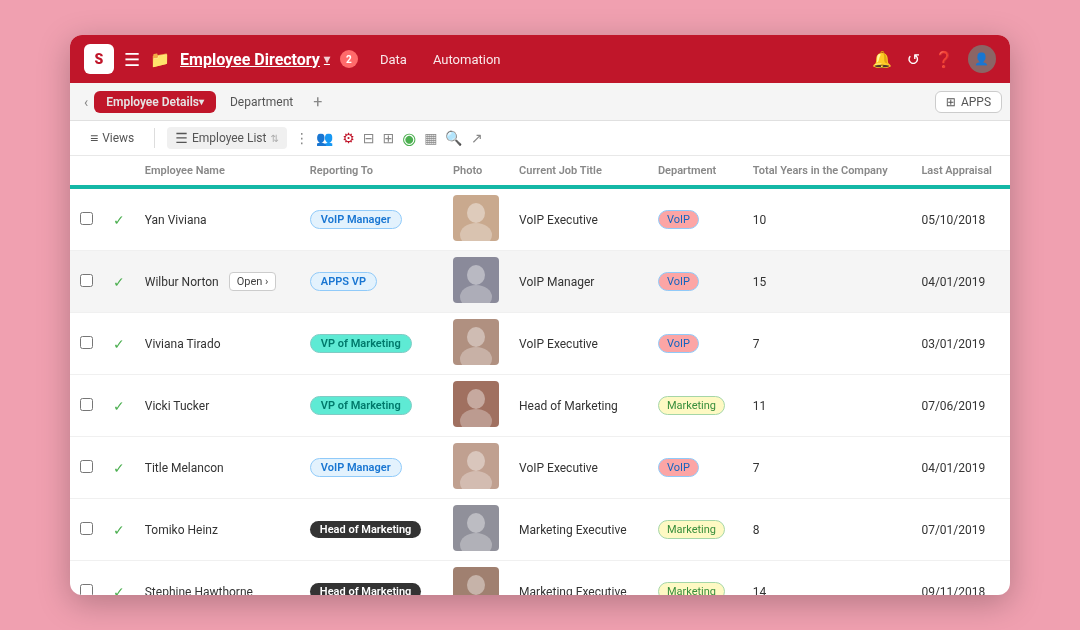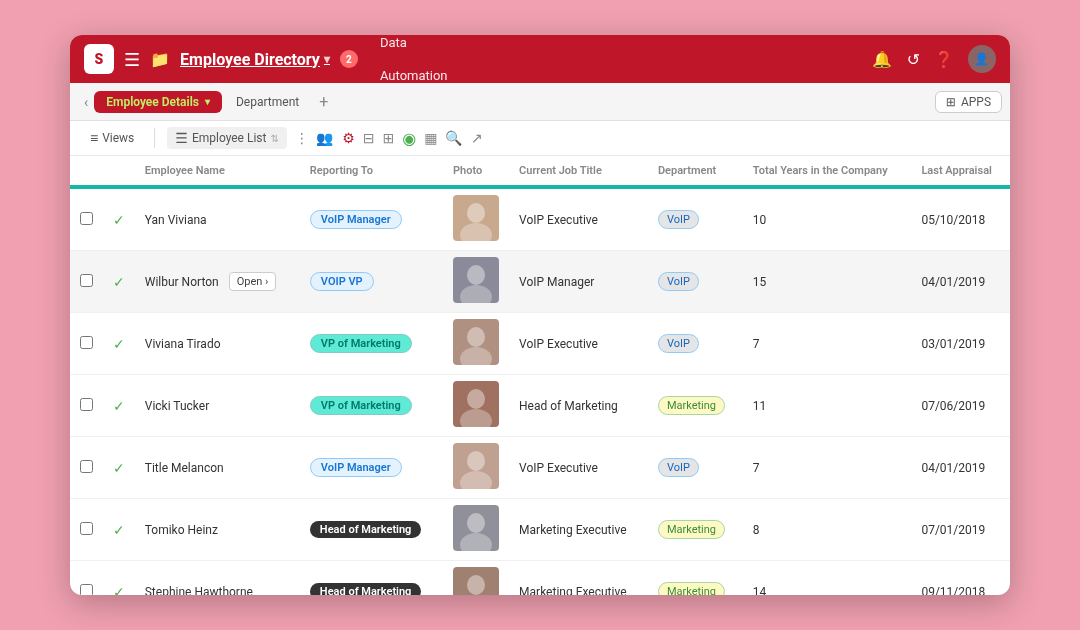--- a/index.html
+++ b/index.html
@@ -49,21 +49,21 @@
       display: flex; align-items: center; gap: 4px; text-decoration: underline;
     }
     .title-chevron { color: rgba(255,255,255,0.8); font-size: 12px; }
     .dot-badge {
       width: 18px; height: 18px;
       background: #ff6b6b;
       border-radius: 50%;
       display: flex; align-items: center; justify-content: center;
       color: #fff; font-size: 10px; font-weight: 700;
     }
-    .nav-links { display: flex; gap: 18px; margin-left: 12px; flex-direction: column; }
+    .nav-links { display: flex; gap: 26px; margin-left: 12px; }
     .nav-link { color: rgba(255,255,255,0.9); font-size: 13px; cursor: pointer; }
     .spacer { flex: 1; }
     .top-icons { display: flex; align-items: center; gap: 14px; }
     .top-icon { color: #fff; font-size: 16px; cursor: pointer; }
     .avatar {
       width: 28px; height: 28px;
       border-radius: 50%;
       background: #8b6565;
       overflow: hidden;
       display: flex; align-items: center; justify-content: center;
@@ -75,26 +75,26 @@
       display: flex;
       align-items: center;
       height: 38px;
       padding: 0 8px;
       border-bottom: 1px solid #e0e0e0;
       flex-shrink: 0;
     }
     .tab-arrow { color: #888; font-size: 14px; cursor: pointer; padding: 0 6px; }
     .tab-active {
       background: #c0162a;
-      color: #bef264;
+      color: #e5e5e5;
       border-radius: 6px;
       padding: 4px 12px;
       font-size: 12px;
       font-weight: 600;
-      display: flex; align-items: center; gap: 6px;
+      display: flex; align-items: center; gap: 0;
       cursor: pointer;
     }
     .tab-active .chevron { font-size: 10px; }
     .tab-inactive {
       padding: 4px 14px;
       color: #555;
       font-size: 12px;
       cursor: pointer;
     }
     .tab-add { color: #888; font-size: 16px; cursor: pointer; padding: 0 6px; }
@@ -179,21 +179,21 @@
     .dept-badge {
       display: inline-block;
       padding: 2px 8px;
       border-radius: 20px;
       font-size: 11px;
       background: #fef9c3;
       color: #388e3c;
       border: 1px solid #a5d6a7;
     }
     .dept-badge-blue {
-      background: #e5e5e5;
+      background: #fca5a5;
       color: #1565c0;
       border: 1px solid #90caf9;
     }
     .open-btn {
       display: inline-flex; align-items: center; gap: 3px;
       background: #fff;
       border: 1px solid #ccc;
       border-radius: 4px;
       padding: 2px 7px;
       font-size: 11px;
@@ -317,21 +317,21 @@
       <input type="checkbox" style="">
     </td>
     <td class="check-col"><span class="check-green">✓</span></td>
     <td>
       <div class="name-cell">
         <span>Wilbur Norton</span>
         <span class="open-btn">Open ›</span>
       </div>
     </td>
     <td>
-      <span class="badge badge-blue">VOIP VP</span>
+      <span class="badge badge-blue">APPS VP</span>
     </td>
     <td class="photo-cell">
       <svg width="46" height="46" viewBox="0 0 46 46" style="border-radius:4px;">
     <rect width="46" height="46" fill="#8a8a9a"></rect>
     <ellipse cx="23" cy="18" rx="9" ry="10" fill="rgba(255,255,255,0.4)"></ellipse>
     <ellipse cx="23" cy="40" rx="16" ry="12" fill="rgba(255,255,255,0.3)"></ellipse>
   </svg>
     </td>
     <td>VoIP Manager</td>
     <td>

